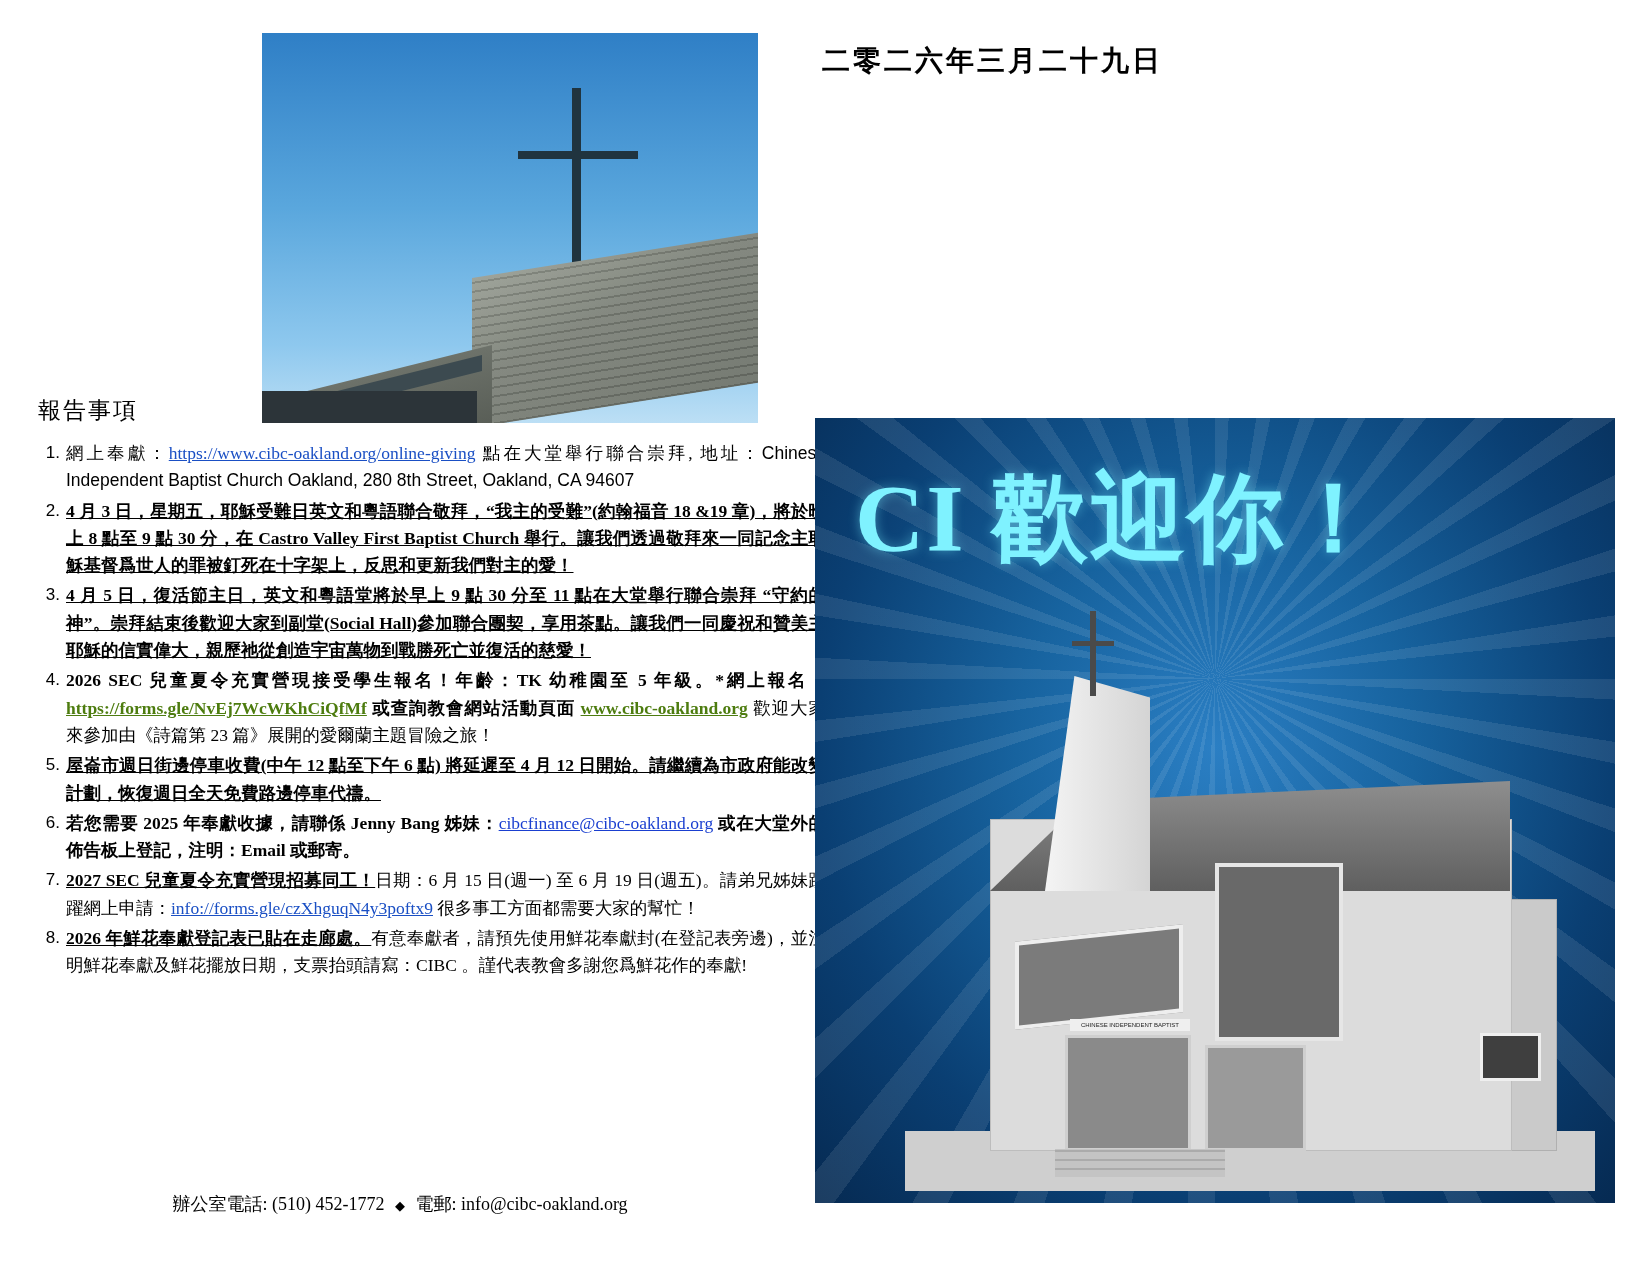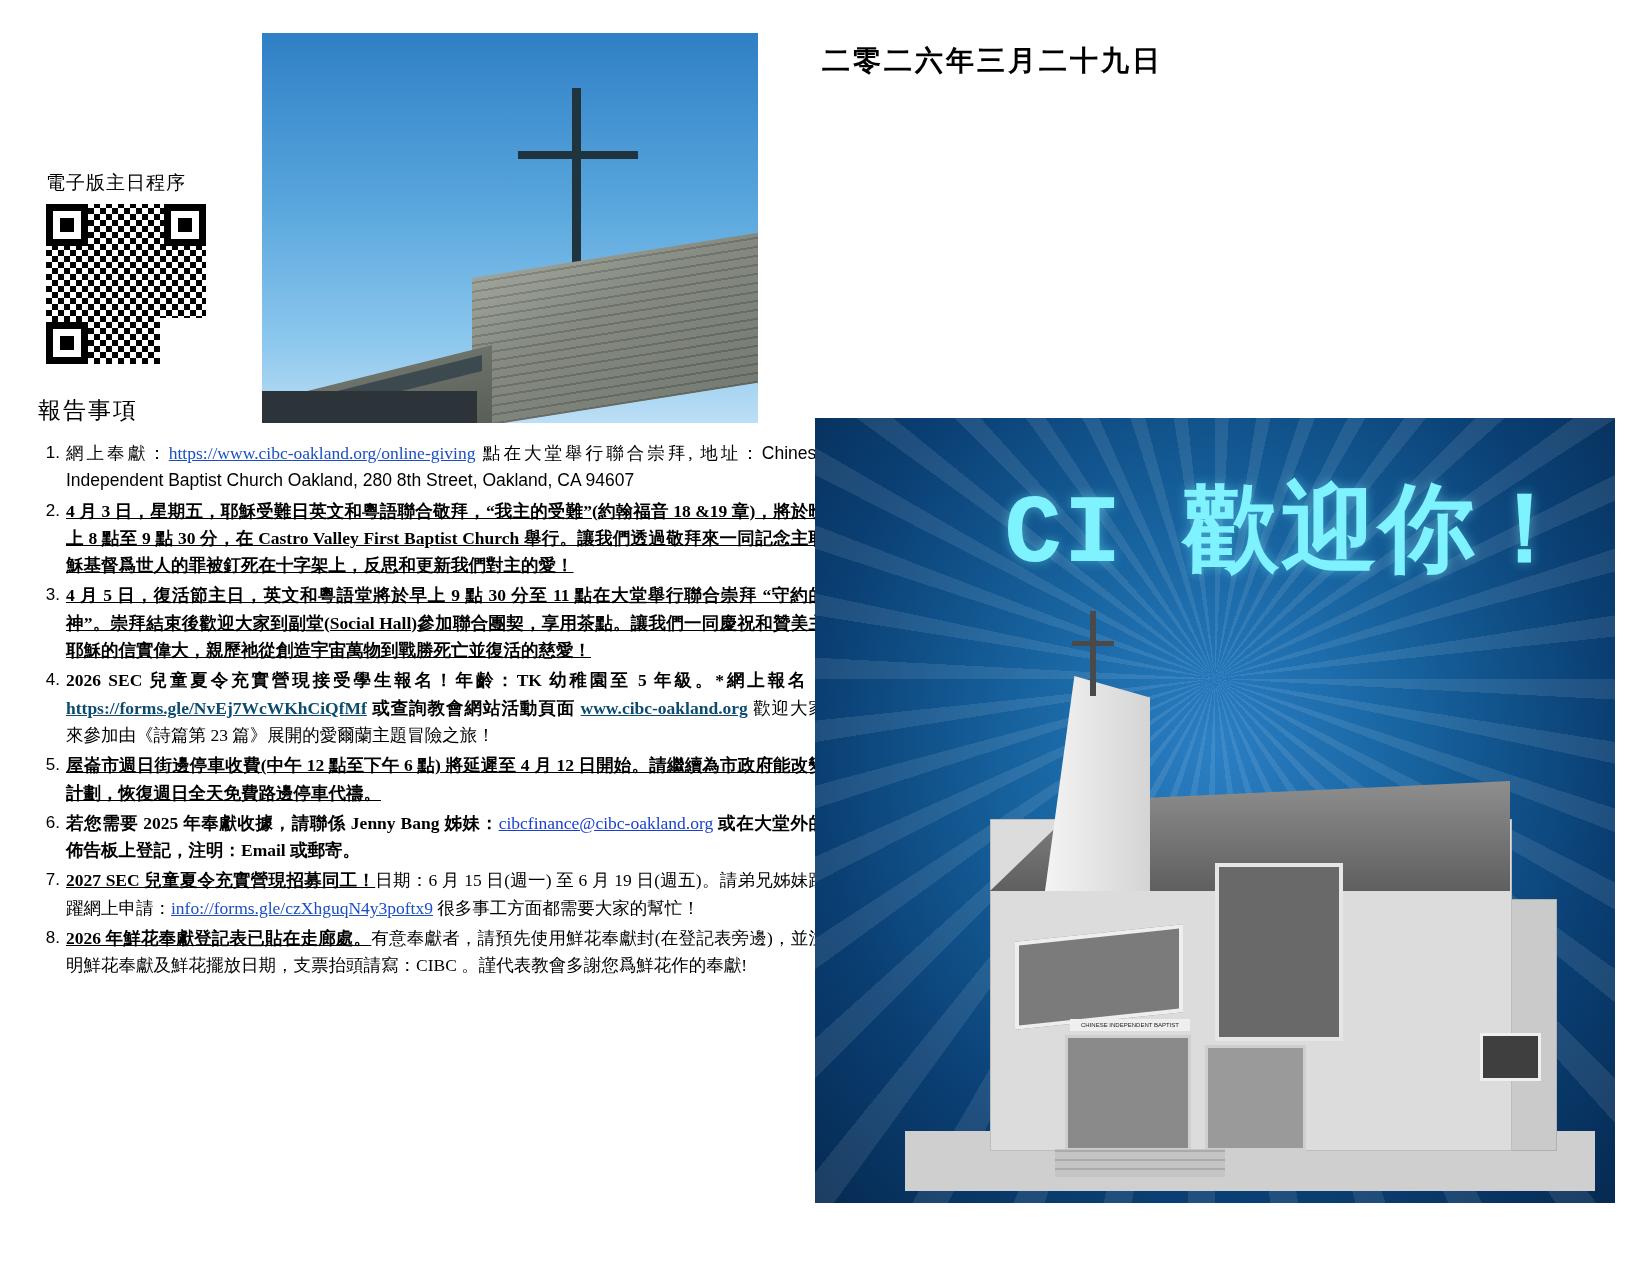--- a/index.html
+++ b/index.html
@@ -138,21 +138,21 @@
     left: -34px;
     top: 0;
     width: 28px;
     text-align: right;
     font-family: "Liberation Sans", sans-serif;
     font-size: 17px;
   }
   .b { font-weight: bold; }
   .u { text-decoration: underline; }
   .lnk { color:#1a4fc4; text-decoration: underline; }
-  .lnk-b { color:#0c4a6e; text-decoration: underline; font-weight:bold; }
+  .lnk-b { color:#4d7c0f; text-decoration: underline; font-weight:bold; }
   .mail-b { color:#1a3fd0; font-weight:normal; }
   .sans { font-family:"Liberation Sans", sans-serif; }
 
   .footer {
     position: absolute;
     left: 0;
     top: 1192px;
     width: 800px;
     text-align: center;
     font-size: 18px;
@@ -181,30 +181,29 @@
     background: radial-gradient(ellipse at 50% 42%, #2b7fc4 0%, #17639f 35%, #0a3f73 70%, #062a52 100%);
   }
   .rays {
     position: absolute; inset: -20%;
     background: repeating-conic-gradient(from 0deg at 50% 38%,
       rgba(255,255,255,0.09) 0deg 3deg, rgba(255,255,255,0) 3deg 9deg);
   }
   .welcome-text {
     position: absolute;
     left: 40px;
-    top: 47px;
+    top: 37px;
     width: 720px;
-    font-family: Liberation Mono, monospace;
+    font-family: Liberation Serif, serif;
     font-size: 96px;
     font-weight: bold;
     color: #7ff2ff;
     letter-spacing: 2px;
     text-shadow: 0 0 12px rgba(120,240,255,.45);
     white-space: nowrap;
-    text-align: right;
   }
   .bldg {
     position: absolute;
     left: 90px;
     bottom: 12px;
     width: 690px;
     height: 470px;
     filter: grayscale(1);
   }
   .b-base { position:absolute; left:0; bottom:0; width:690px; height:60px; background:#cfcfcf; }
@@ -231,29 +230,20 @@
   .b-sign { position:absolute; left:165px; bottom:160px; width:120px; height:12px; background:#efefef; font-size:6px; color:#222; text-align:center; line-height:12px; font-family:"Liberation Sans",sans-serif; }
   .b-num { position:absolute; left:178px; bottom:128px; font-size:11px; color:#333; font-family:"Liberation Sans",sans-serif; }
 </style>
 </head>
 <body>
 
 <div class="page">
 
   <div class="left-col">
 
-    <div class="qr-block">
-      <div class="qr-caption">電子版主日程序</div>
-      <div class="qr-code">
-        <div class="finder f-tl"></div>
-        <div class="finder f-tr"></div>
-        <div class="finder f-bl"></div>
-        <div class="qr-quiet-r"></div>
-      </div>
-    </div>
 
     <div class="photo-top">
       <div class="sky"></div>
       <div class="cross-v"></div>
       <div class="cross-h"></div>
       <div class="roof-main">
           <div class="roof-tex"></div>
         </div>
       <div class="roof-left"></div>
       <div class="roof-band"></div>
@@ -299,20 +289,25 @@
         <span class="b u">2027 SEC 兒童夏令充實營現招募同工！</span><span>日期：6 月 15 日(週一) 至 6 月 19 日(週五)。請弟兄姊妹踴躍網上申請：</span><a class="lnk" href="#">info://forms.gle/czXhguqN4y3poftx9</a><span> 很多事工方面都需要大家的幫忙！</span>
       </li>
 
       <li>
         <span class="num">8.</span>
         <span class="b u">2026 年鮮花奉獻登記表已貼在走廊處。</span><span>有意奉獻者，請預先使用鮮花奉獻封(在登記表旁邊)，並注明鮮花奉獻及鮮花擺放日期，支票抬頭請寫：CIBC 。謹代表教會多謝您爲鮮花作的奉獻!</span>
       </li>
 
     </ol>
 
+    <div class="footer">
+      <span>辦公室電話: (510) 452-1772</span>
+      <span class="sep">◆</span>
+      <span>電郵: info@cibc-oakland.org</span>
+    </div>
   </div>
 
   <div class="date-line">二零二六年三月二十九日</div>
 
   <div class="welcome-panel">
     <div class="rays"></div>
     <div class="welcome-text">CI 歡迎你！</div>
 
     <div class="bldg">
       <div class="b-base"></div>

